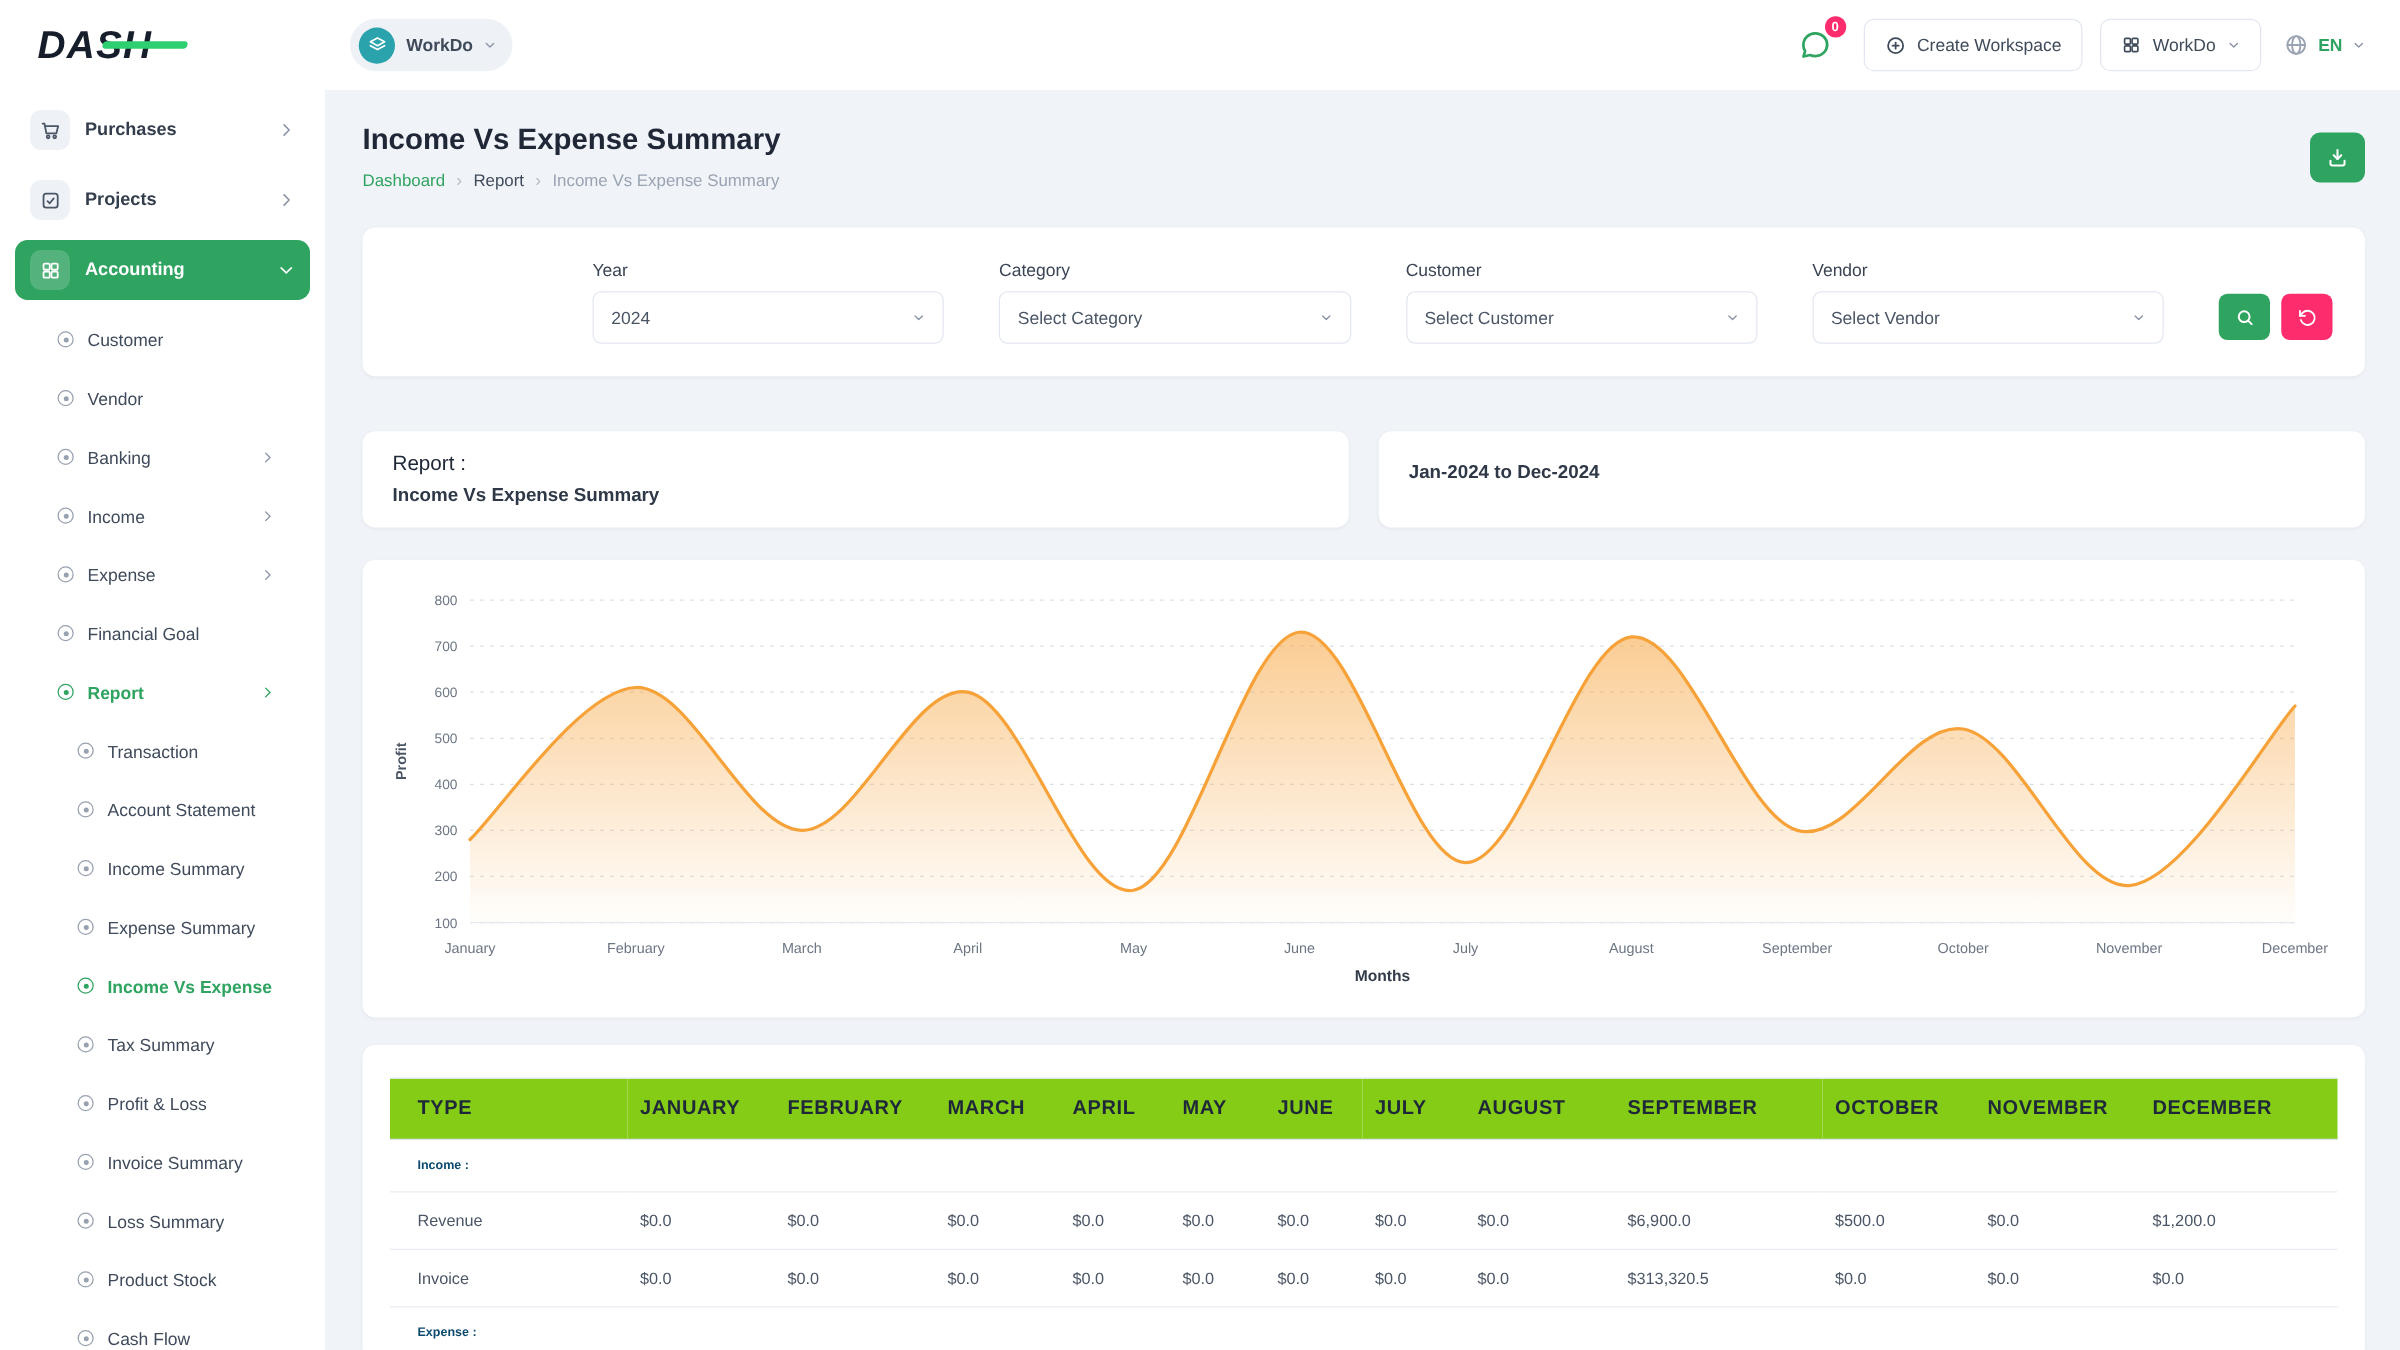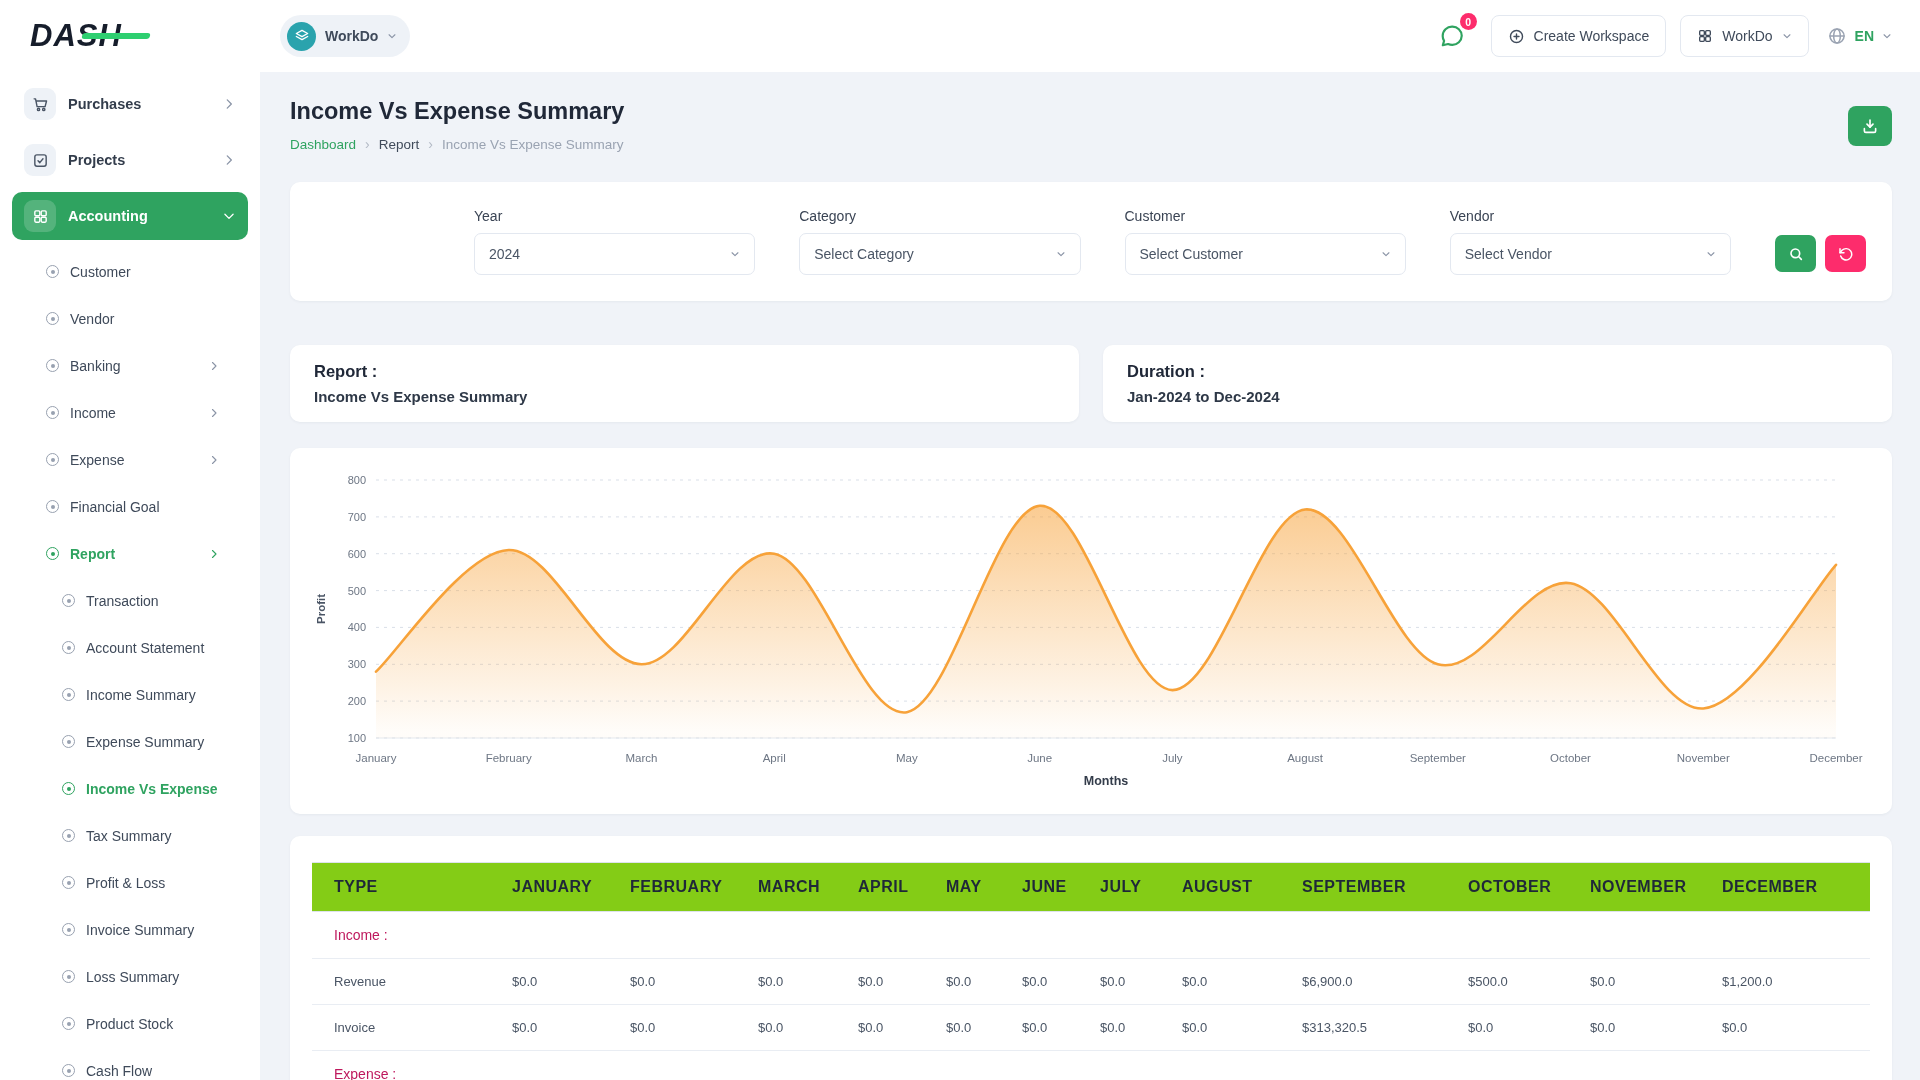--- a/index.html
+++ b/index.html
@@ -78,32 +78,32 @@
   .field{width:300px;}
   .f-label{font-size:14px;color:#3a4454;margin-bottom:9px;}
   .select{height:42px;border:1px solid #e3e8f0;border-radius:7px;display:flex;align-items:center;
           justify-content:space-between;padding:0 14px;font-size:14px;color:#4a5565;background:#fff;cursor:pointer;}
   .btn-group{display:flex;gap:9px;margin-bottom:3px;}
   .icon-btn{width:41px;height:37px;border:none;border-radius:7px;color:#fff;display:flex;
             align-items:center;justify-content:center;}
   .accent-bg{background:var(--accent);} .pink-bg{background:var(--pink);}
   .summary-row{display:flex;gap:24px;margin-top:44px;}
   .summary-card{flex:1;padding:17px 24px;}
-  .sum-label{font-size:16.5px;font-weight:700;color:#202838;}
+  .sum-label{font-size:16.5px;font-weight:400;color:#202838;}
   .sum-value{font-size:15px;font-weight:700;color:#2e3847;margin-top:7px;}
   .chart-card{margin-top:26px;height:366px;padding:18px 20px;}
   #profit-chart{width:100%;height:100%;display:block;}
   .table-card{margin-top:22px;padding:26px 22px 0;}
   table{width:100%;border-collapse:collapse;table-layout:fixed;}
   th{font-size:16px;font-weight:700;letter-spacing:.5px;color:#1f2838;text-align:left;
      padding:15px 10px;border-top:1.5px solid #dde3ec;border-bottom:1.5px solid #dde3ec;
      background:#84cc16;white-space:nowrap;}
   td{font-size:13px;color:#4a5565;padding:15px 10px;border-bottom:1px solid #e9edf3;white-space:nowrap;}
   .first{padding-left:22px !important;}
-  .section-td{font-weight:400;color:#be185d;font-size:14px;}
+  .section-td{font-weight:700;color:#0c4a6e;font-size:10px;}
 </style>
 </head>
 <body>
 
 <header class="topbar">
   <div class="logo">
     <span class="logo-text">DASH</span>
     <span class="logo-dash"></span>
   </div>
   <div class="ws-pill">
@@ -415,21 +415,20 @@
           </div>
         </div>
     </section>
 
     <div class="summary-row" id="summary-row">
         <section class="card summary-card">
           <div class="sum-label">Report :</div>
           <div class="sum-value">Income Vs Expense Summary</div>
         </section>
         <section class="card summary-card">
-          <div class="sum-label">Duration :</div>
           <div class="sum-value">Jan-2024 to Dec-2024</div>
         </section>
       </div>
 
     <section class="card chart-card">
       <svg id="profit-chart" viewBox="0 0 1562 330">
           <defs>
             <linearGradient id="ag" x1="0" y1="0" x2="0" y2="1">
               <stop offset="0" stop-color="#f7a239" stop-opacity="0.55"></stop>
               <stop offset="0.97" stop-color="#f7a239" stop-opacity="0.03"></stop>

